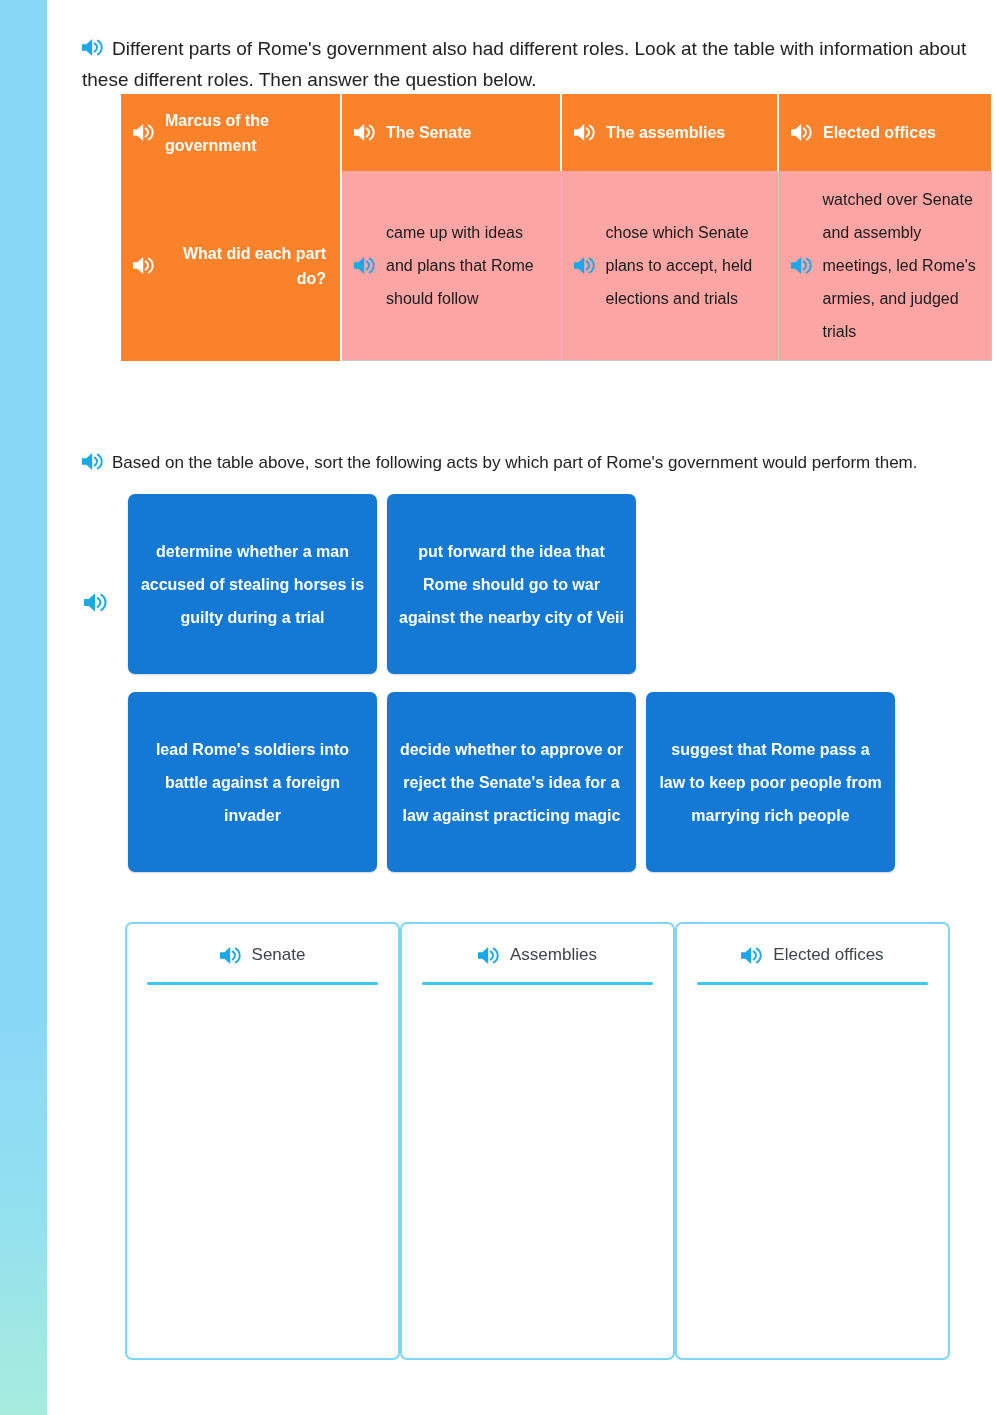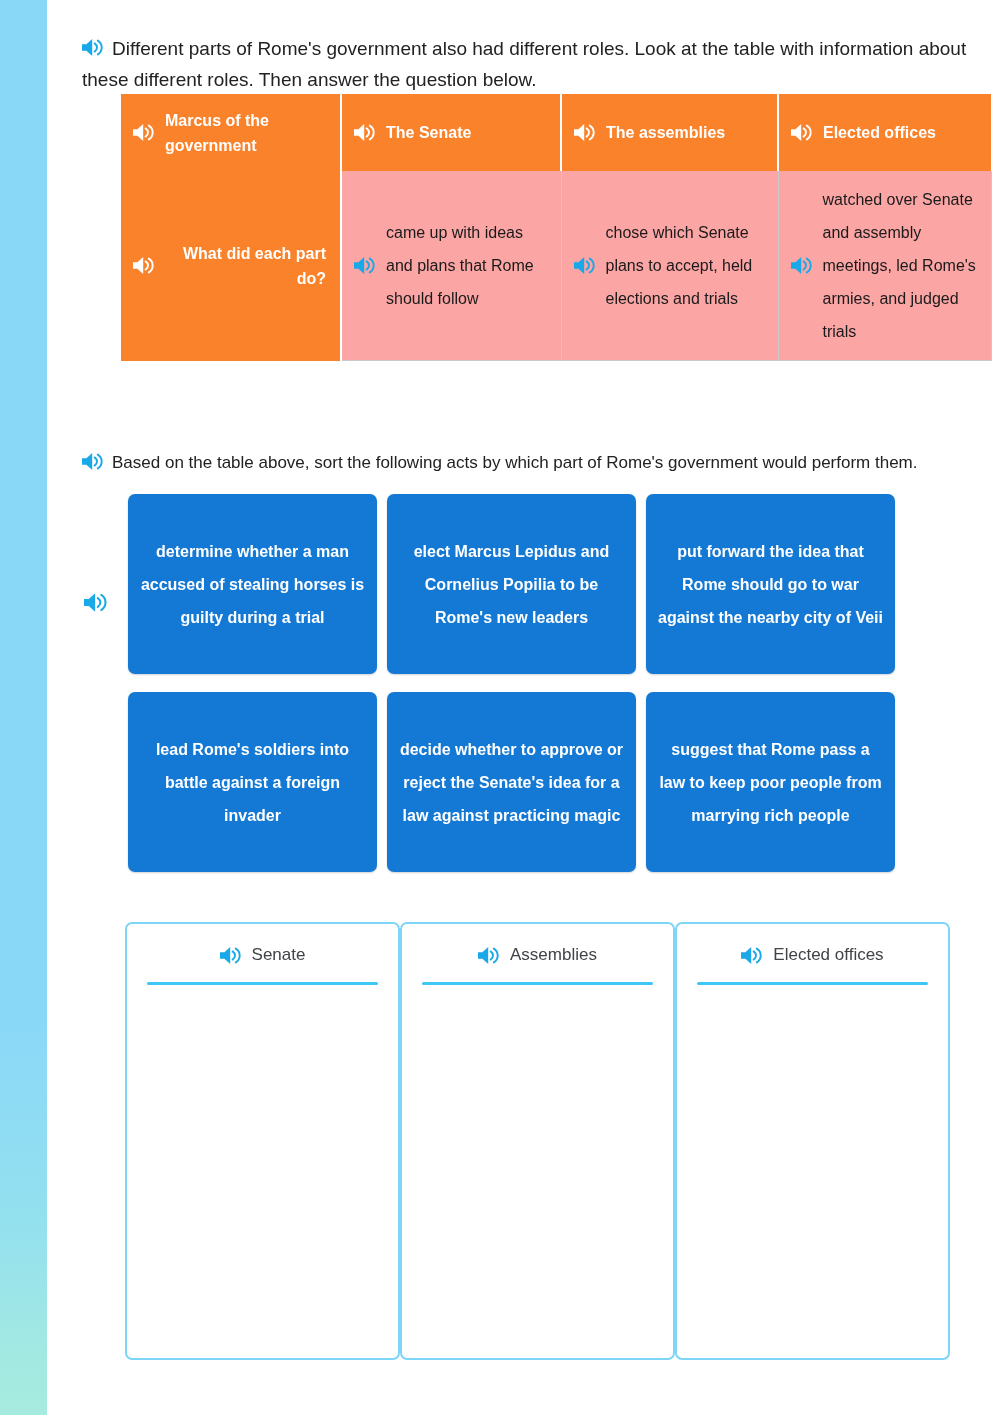--- a/index.html
+++ b/index.html
@@ -350,21 +350,20 @@
     <svg width="24" height="21" viewBox="0 0 22 19" aria-hidden="true">
       <path d="M0 6.2h4.4L10.2 1v17L4.4 12.8H0z" fill="#19A8E8"></path>
       <path d="M12.6 5.4c1.5 1 2.4 2.4 2.4 4.1s-.9 3.1-2.4 4.1" stroke="#19A8E8" stroke-width="1.9" fill="none" stroke-linecap="round"></path>
       <path d="M15.8 2.6c2.4 1.5 3.9 4 3.9 6.9s-1.5 5.4-3.9 6.9" stroke="#19A8E8" stroke-width="1.9" fill="none" stroke-linecap="round"></path>
     </svg>
   </span>
 
   <div class="cards-area">
     <div class="card-row">
       <div class="card">determine whether a man accused of stealing horses is guilty during a trial</div>
-      <div class="card">elect Marcus Lepidus and Cornelius Popilia to be Rome's new leaders</div>
       <div class="card">put forward the idea that Rome should go to war against the nearby city of Veii</div>
     </div>
     <div class="card-row">
       <div class="card">lead Rome's soldiers into battle against a foreign invader</div>
       <div class="card">decide whether to approve or reject the Senate's idea for a law against practicing magic</div>
       <div class="card">suggest that Rome pass a law to keep poor people from marrying rich people</div>
     </div>
   </div>
 
   <div class="dropzones">

